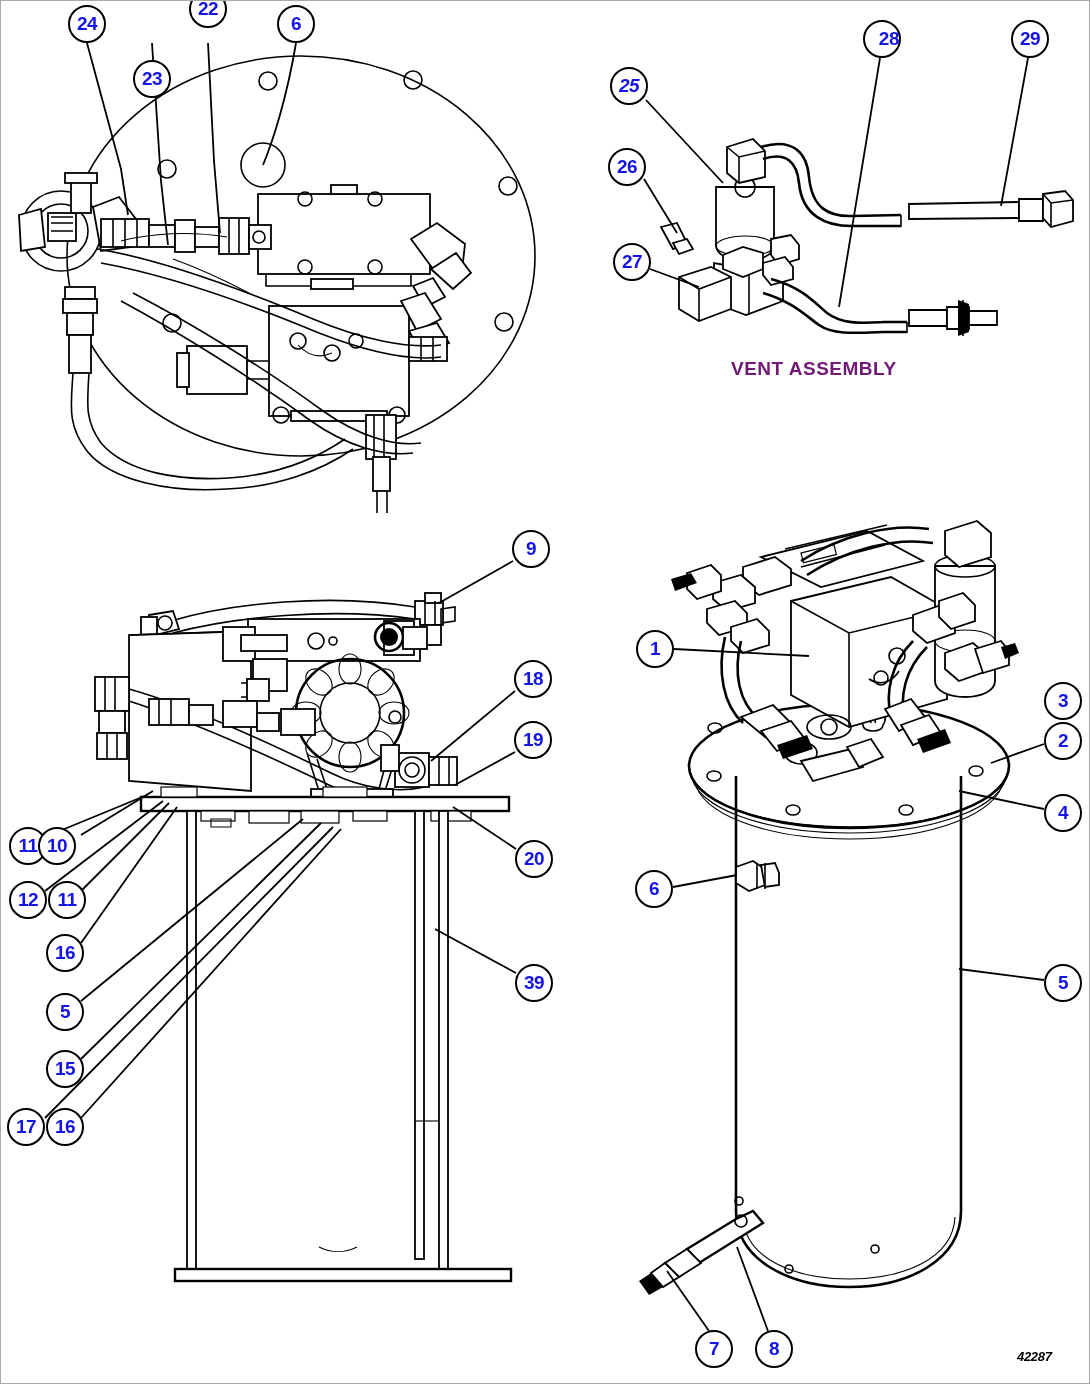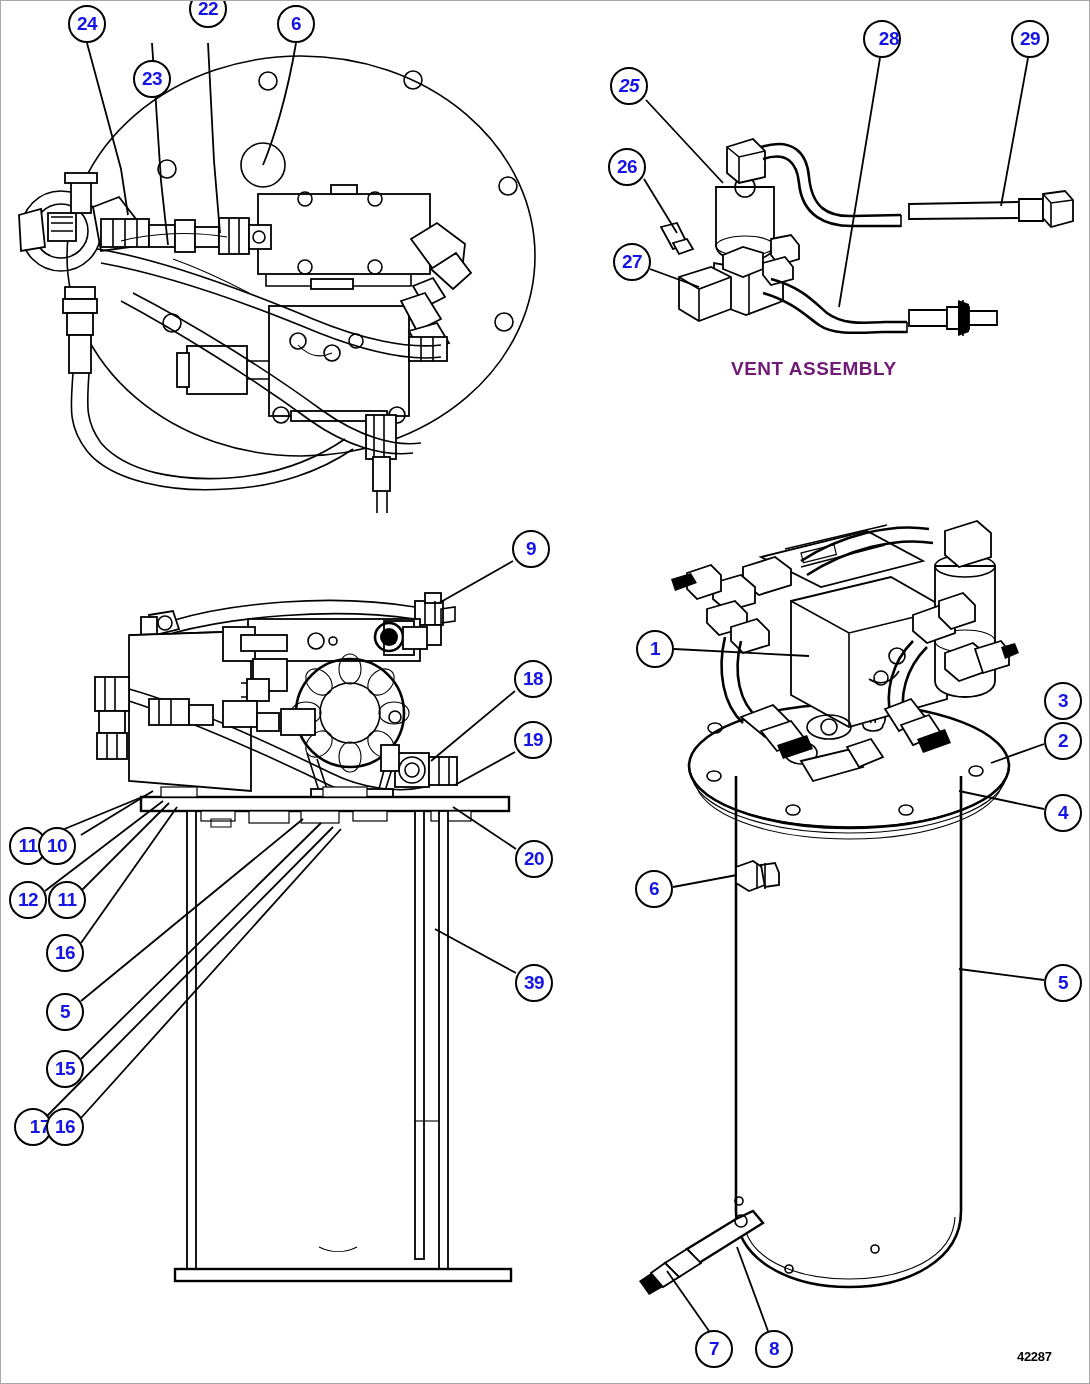--- a/index.html
+++ b/index.html
@@ -58,20 +58,21 @@
   
   .fignum {
     position: absolute;
     color: #000000;
     font-family: "Liberation Sans", sans-serif;
     font-weight: bold;
     font-size: 13px;
     letter-spacing: -0.3px;
     white-space: nowrap;
     z-index: 30;
+    font-style: italic;
   }
   svg { display: block; }
   .ln  { fill: none; stroke: #000; stroke-width: 1.6; }
   .ln2 { fill: none; stroke: #000; stroke-width: 2.6; }
   .lnt { fill: none; stroke: #000; stroke-width: 1.1; }
   .lead{ fill: none; stroke: #000; stroke-width: 1.8; }
   .wht { fill: #fff; stroke: #000; stroke-width: 1.8; }
   .wht2{ fill: #fff; stroke: #000; stroke-width: 2.4; }
   .whtt{ fill: #fff; stroke: #000; stroke-width: 1.2; }
   .blk { fill: #000; stroke: none; }
@@ -447,21 +448,21 @@
   <div class="callout" style="left:532px; top:678px;">18</div>
   <div class="callout" style="left:532px; top:739px;">19</div>
 
   <div class="callout" style="left:27px; top:845px;">11</div>
   <div class="callout" style="left:56px; top:845px;">10</div>
   <div class="callout" style="left:27px; top:899px;">12</div>
   <div class="callout" style="left:66px; top:899px;">11</div>
   <div class="callout" style="left:64px; top:952px;">16</div>
   <div class="callout" style="left:64px; top:1011px;">5</div>
   <div class="callout" style="left:64px; top:1068px;">15</div>
-  <div class="callout" style="left:32px; top:1126px;text-align:right;">17</div>
+  <div class="callout" style="left:25px; top:1126px;">17</div>
   <div class="callout" style="left:64px; top:1126px;">16</div>
   <div class="callout" style="left:533px; top:858px;">20</div>
   <div class="callout" style="left:533px; top:982px;">39</div>
 
   <div class="callout" style="left:654px; top:648px;">1</div>
   <div class="callout" style="left:1062px; top:700px;">3</div>
   <div class="callout" style="left:1062px; top:740px;">2</div>
   <div class="callout" style="left:1062px; top:812px;">4</div>
   <div class="callout" style="left:1062px; top:982px;">5</div>
   <div class="callout" style="left:653px; top:888px;">6</div>

